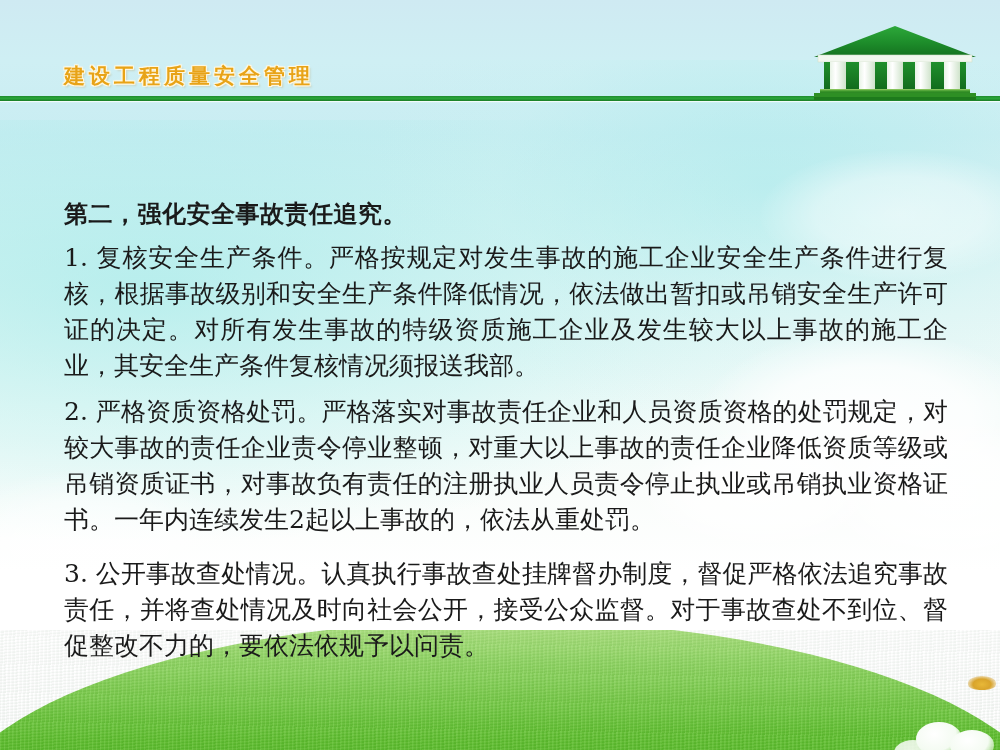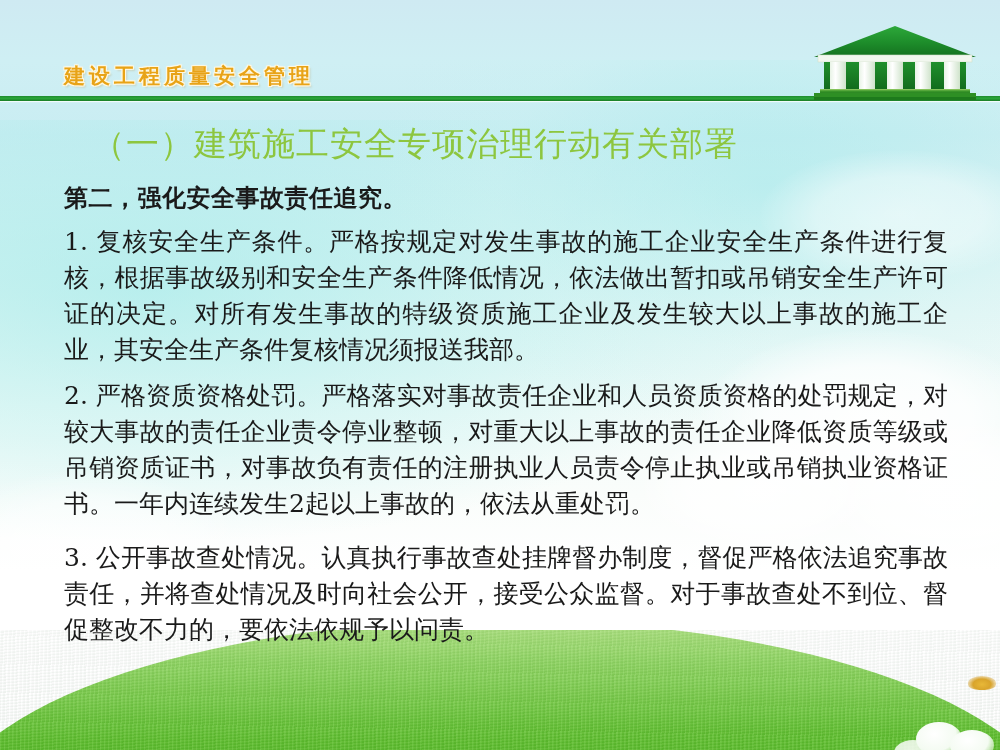--- a/index.html
+++ b/index.html
@@ -211,21 +211,21 @@
     position: absolute;
     left: 64px; top: 182px;
     width: 884px;
   }
 
   .sub-head {
     font-family: Liberation Mono, monospace;
     font-size: 24px;
     font-weight: bold;
     color: #1a1a1a;
-    margin: 0 0 10px 0;
+    margin: 16px 0 10px 0;
     letter-spacing: 0.5px;
   }
 
   .para {
     font-family: "DejaVu Serif", "Liberation Serif", serif;
     font-size: 25px;
     line-height: 36px;
     color: #1a1a1a;
     margin: 0 0 9px 0;
     text-align: justify;
@@ -301,21 +301,20 @@
       <rect x="81" y="40" width="16" height="28" fill="url(#colG)"></rect>
       <rect x="109" y="40" width="16" height="28" fill="url(#colG)"></rect>
       <rect x="138" y="40" width="16" height="28" fill="url(#colG)"></rect>
 
       <rect x="14" y="67" width="150" height="5" fill="url(#baseG)"></rect>
       <rect x="8" y="71" width="162" height="5" fill="#2e8f24"></rect>
       <rect x="8" y="75" width="162" height="3" fill="#1d7a1c"></rect>
     </svg>
   </div>
 
-  <div class="slide-title">（一）建筑施工安全专项治理行动有关部署</div>
 
   <div class="body-area">
     <div class="sub-head">第二，强化安全事故责任追究。</div>
 
     <p class="para p1">1. 复核安全生产条件。严格按规定对发生事故的施工企业安全生产条件进行复核，根据事故级别和安全生产条件降低情况，依法做出暂扣或吊销安全生产许可证的决定。对所有发生事故的特级资质施工企业及发生较大以上事故的施工企业，其安全生产条件复核情况须报送我部。</p>
 
     <p class="para p2">2. 严格资质资格处罚。严格落实对事故责任企业和人员资质资格的处罚规定，对较大事故的责任企业责令停业整顿，对重大以上事故的责任企业降低资质等级或吊销资质证书，对事故负有责任的注册执业人员责令停止执业或吊销执业资格证书。一年内连续发生2起以上事故的，依法从重处罚。</p>
 
     <p class="para p3">3. 公开事故查处情况。认真执行事故查处挂牌督办制度，督促严格依法追究事故责任，并将查处情况及时向社会公开，接受公众监督。对于事故查处不到位、督促整改不力的，要依法依规予以问责。</p>
   </div>

